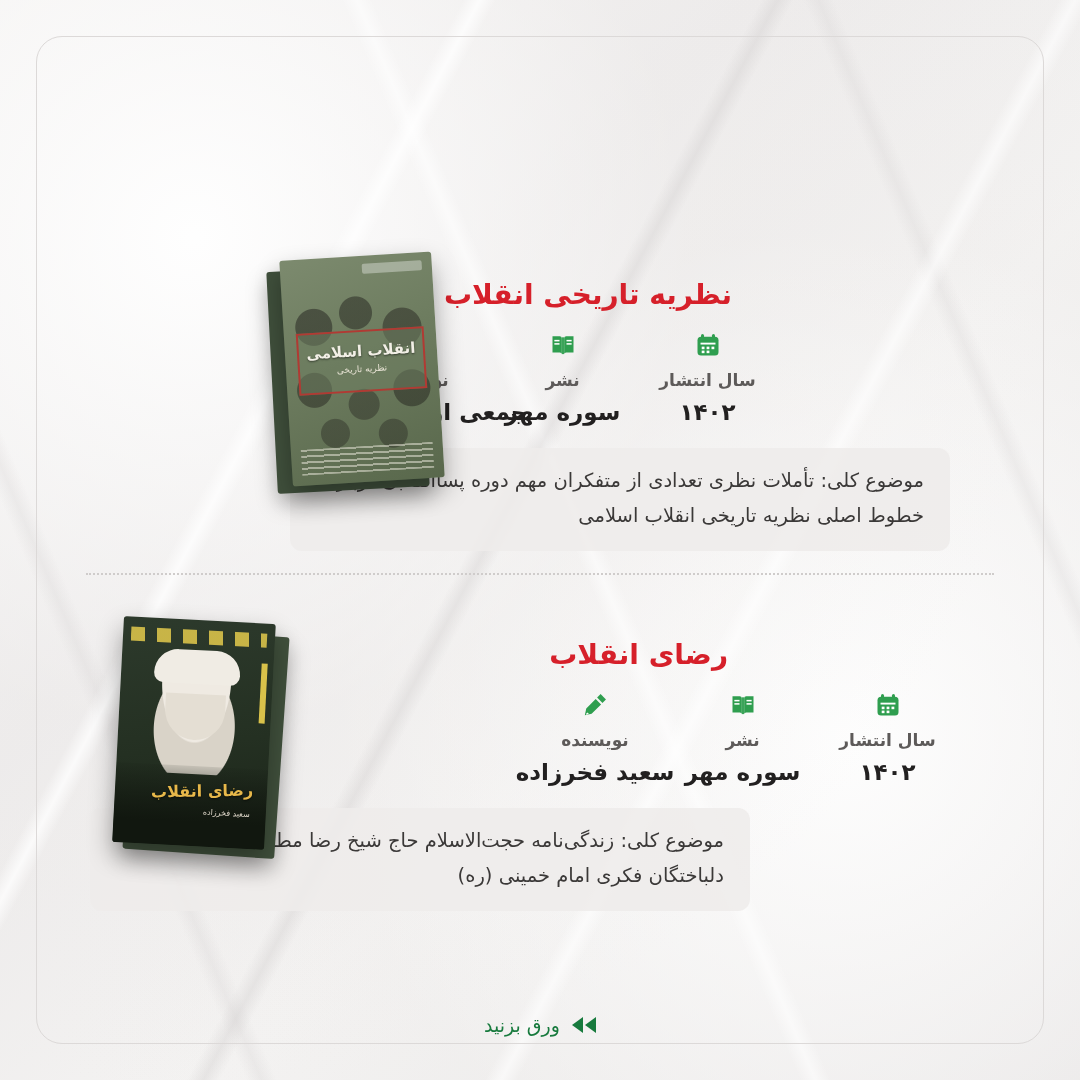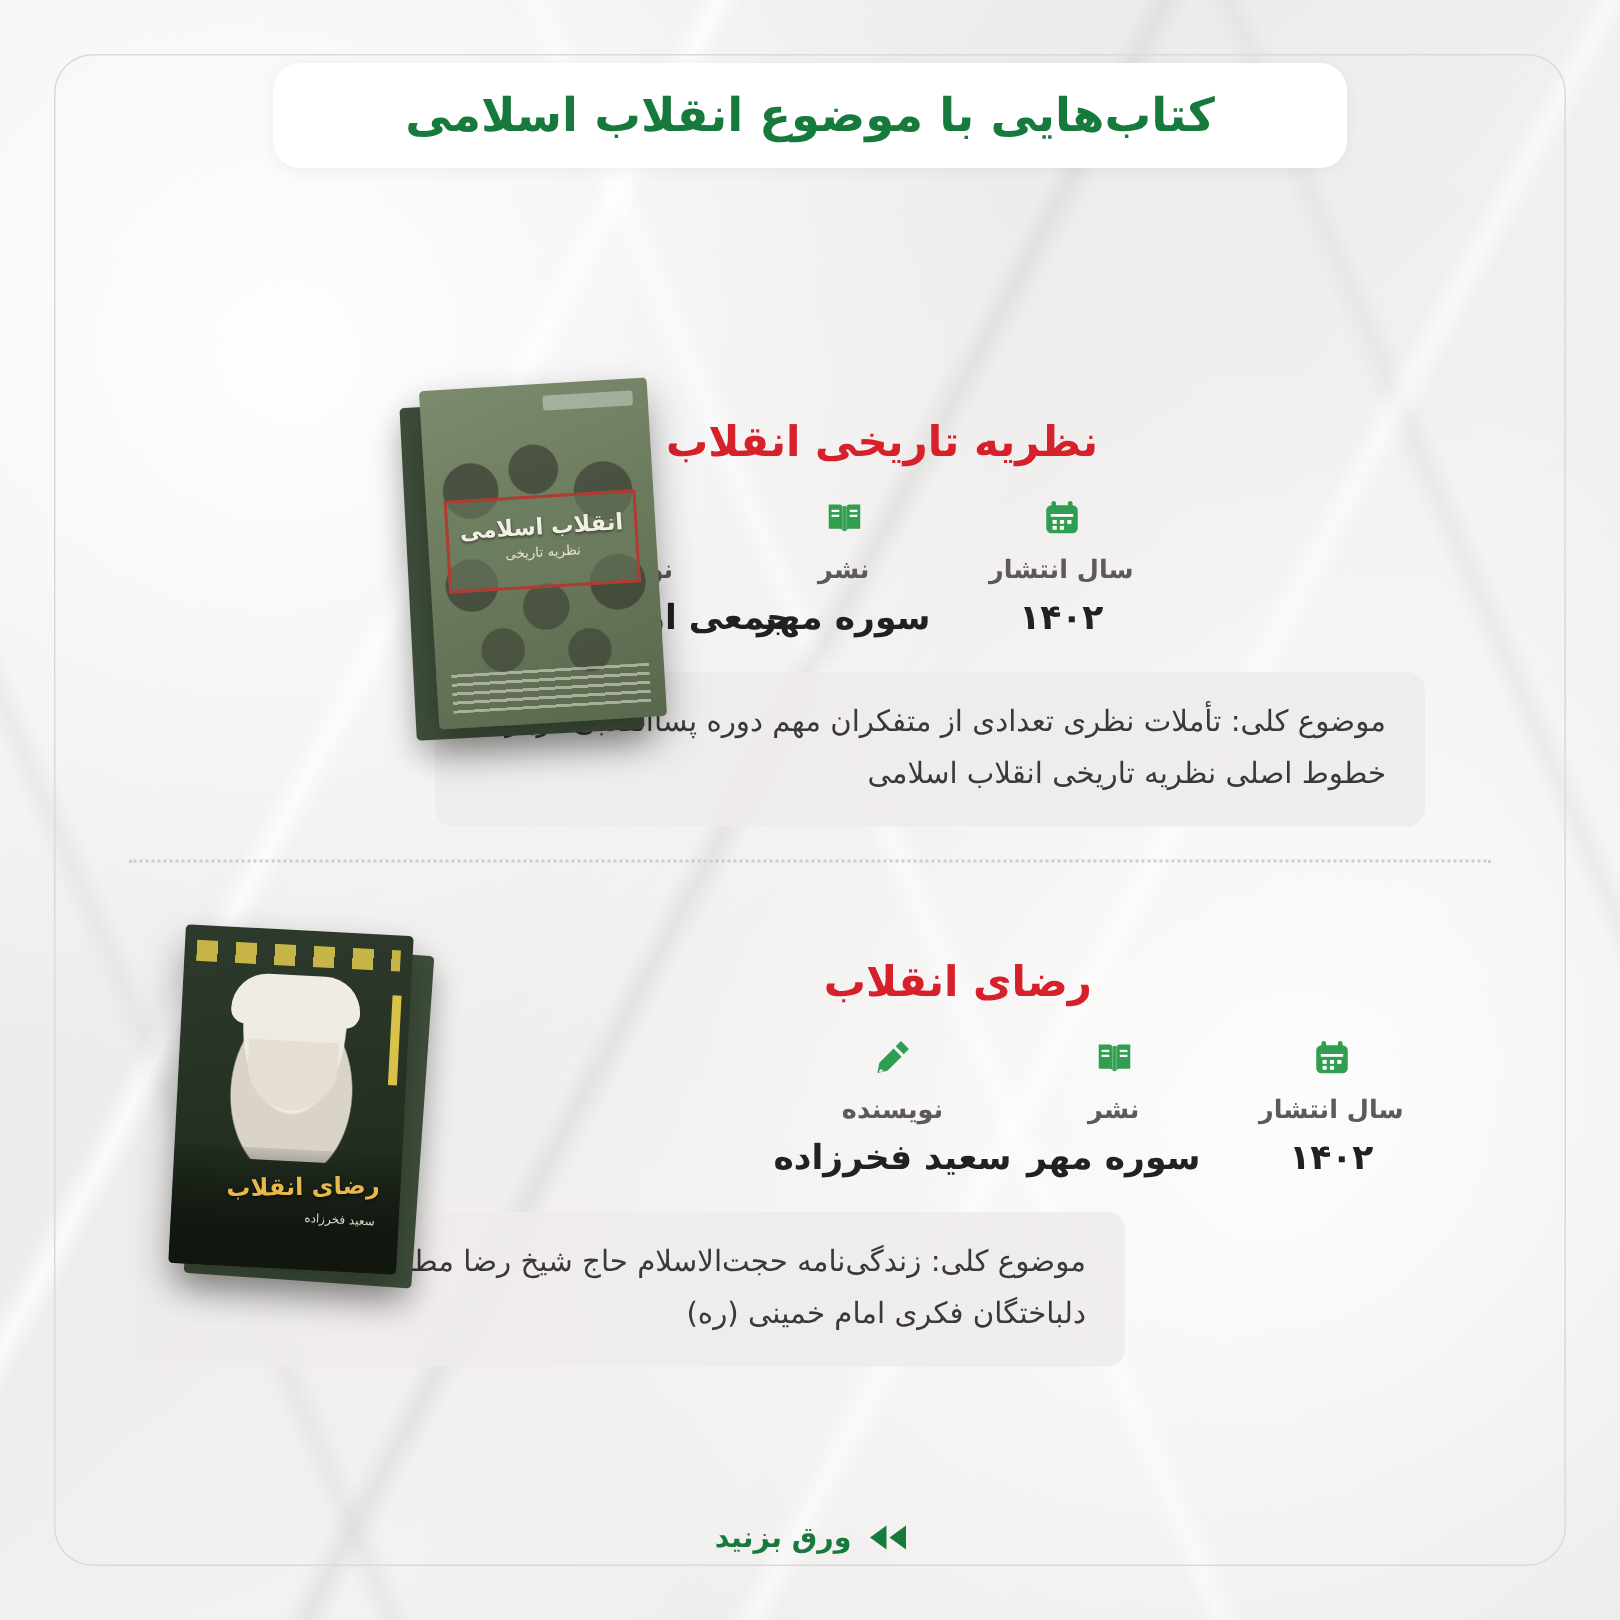--- a/index.html
+++ b/index.html
@@ -245,40 +245,37 @@
     border-top: 2px dotted #cfcccb;
   }
 
   
   .footer {
     position: absolute;
     left: 0; right: 0; bottom: 44px;
     display: flex; align-items: center; justify-content: center; gap: 12px;
   }
   .footer-text {
-    font-size: 19px; font-weight: 700; color: #177a3d;
+    font-size: 19px; font-weight: 400; color: #177a3d;
   }
   .footer-arrows { display: flex; gap: 2px; }
   .footer-arrows span {
     width: 0; height: 0;
     border-top: 8px solid transparent;
     border-bottom: 8px solid transparent;
     border-right: 11px solid #177a3d;
     display: block;
   }
 </style>
 </head>
 <body>
 
 <div id="page">
   <div class="frame"></div>
 
-  <div class="header-pill">
-    <div class="header-title">کتاب‌هایی با موضوع انقلاب اسلامی</div>
-  </div>
 
   <div class="section sec1">
     <div class="book-title">نظریه تاریخی انقلاب اسلامی</div>
 
     <div class="meta-row">
       <div class="meta-item">
         <div class="meta-icon">
           <svg width="28" height="28" viewBox="0 0 24 24" fill="none">
             <rect x="3" y="5" width="18" height="16" rx="3" fill="#2f9e4f"></rect>
             <rect x="6" y="2.5" width="2.6" height="5" rx="1.3" fill="#2f9e4f"></rect>

